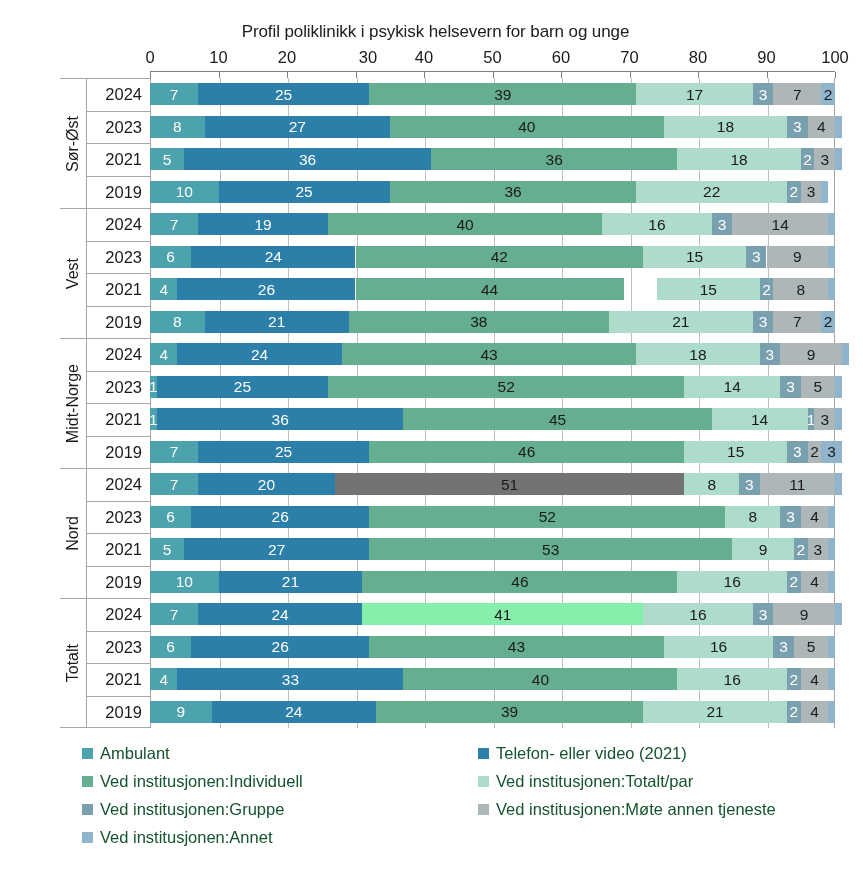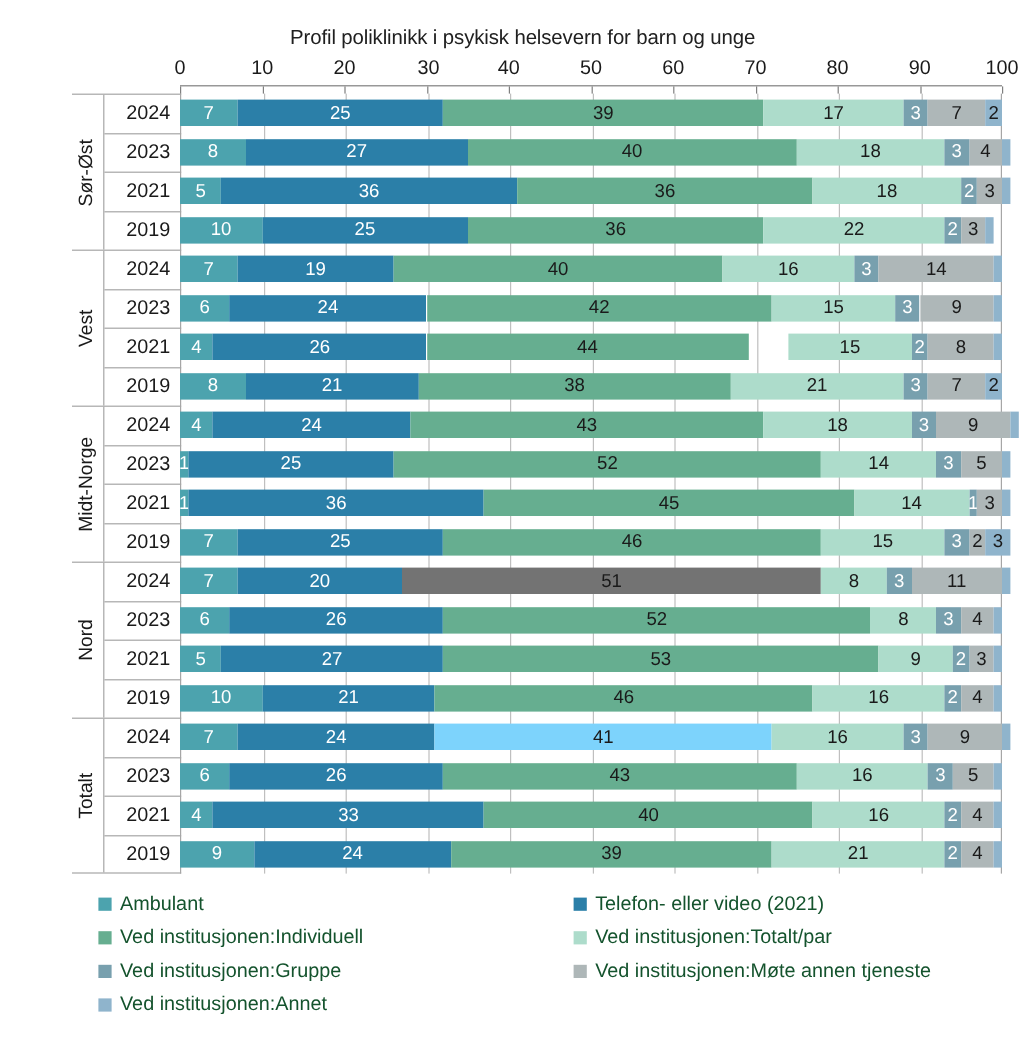--- a/index.html
+++ b/index.html
@@ -161,21 +161,21 @@
 <body>
 
 <div id="chart-root">
 
   <div class="chart-title">Profil poliklinikk i psykisk helsevern for barn og unge</div>
 
   <div class="axis-top">
       <div class="axis-tick-label" style="left: 0px;">0</div>
       <div class="axis-tick-label" style="left: 68.5px;">10</div>
       <div class="axis-tick-label" style="left: 137px;">20</div>
-      <div class="axis-tick-label" style="left: 207px;">30</div>
+      <div class="axis-tick-label" style="left: 218px;">30</div>
       <div class="axis-tick-label" style="left: 274px;">40</div>
       <div class="axis-tick-label" style="left: 342.5px;">50</div>
       <div class="axis-tick-label" style="left: 411px;">60</div>
       <div class="axis-tick-label" style="left: 479.5px;">70</div>
       <div class="axis-tick-label" style="left: 548px;">80</div>
       <div class="axis-tick-label" style="left: 616.5px;">90</div>
       <div class="axis-tick-label" style="left: 685px;">100</div>
     </div>
   <div class="axis-line"></div>
 
@@ -587,21 +587,21 @@
         </div>
         <div class="seg" title="Ved institusjonen:Annet: 1" style="left: 678.15px; width: 6.85px; background: rgb(143, 180, 204);"></div>
       </div>
       <div class="bar-row" style="top: 525.25px;">
         <div class="seg" title="Ambulant: 7" style="left: 0px; width: 47.95px; background: rgb(76, 163, 174);">
           <span class="lbl lbl-white">7</span>
         </div>
         <div class="seg" title="Telefon- eller video (2021): 24" style="left: 47.95px; width: 164.4px; background: rgb(43, 127, 168);">
           <span class="lbl lbl-white">24</span>
         </div>
-        <div class="seg" title="Ved institusjonen:Individuell: 41" style="left: 212.35px; width: 280.85px; background: #7dd3fc;">
+        <div class="seg" title="Ved institusjonen:Individuell: 41" style="left: 212.35px; width: 280.85px; background: #86efac;">
           <span class="lbl lbl-dark">41</span>
         </div>
         <div class="seg" title="Ved institusjonen:Familie/par: 16" style="left: 493.2px; width: 109.6px; background: rgb(173, 220, 203);">
           <span class="lbl lbl-dark">16</span>
         </div>
         <div class="seg" title="Ved institusjonen:Gruppe: 3" style="left: 602.8px; width: 20.55px; background: rgb(120, 160, 174);">
           <span class="lbl lbl-white">3</span>
         </div>
         <div class="seg" title="Ved institusjonen:Møte annen tjeneste: 9" style="left: 623.35px; width: 61.65px; background: rgb(174, 183, 184);">
           <span class="lbl lbl-dark">9</span>

